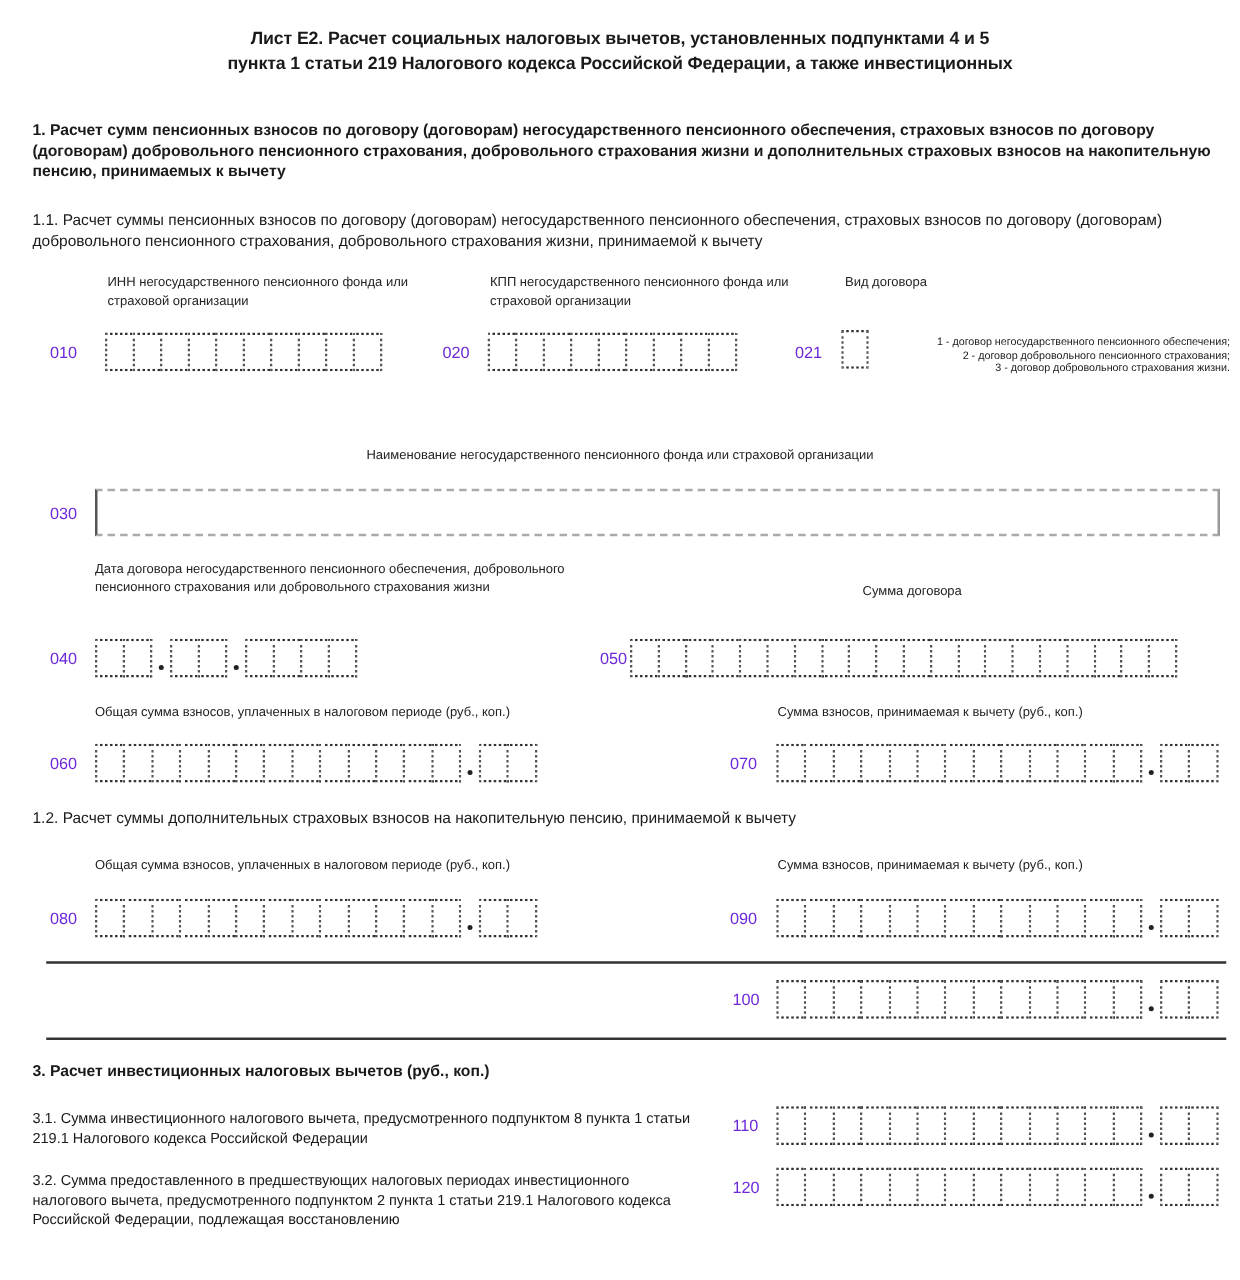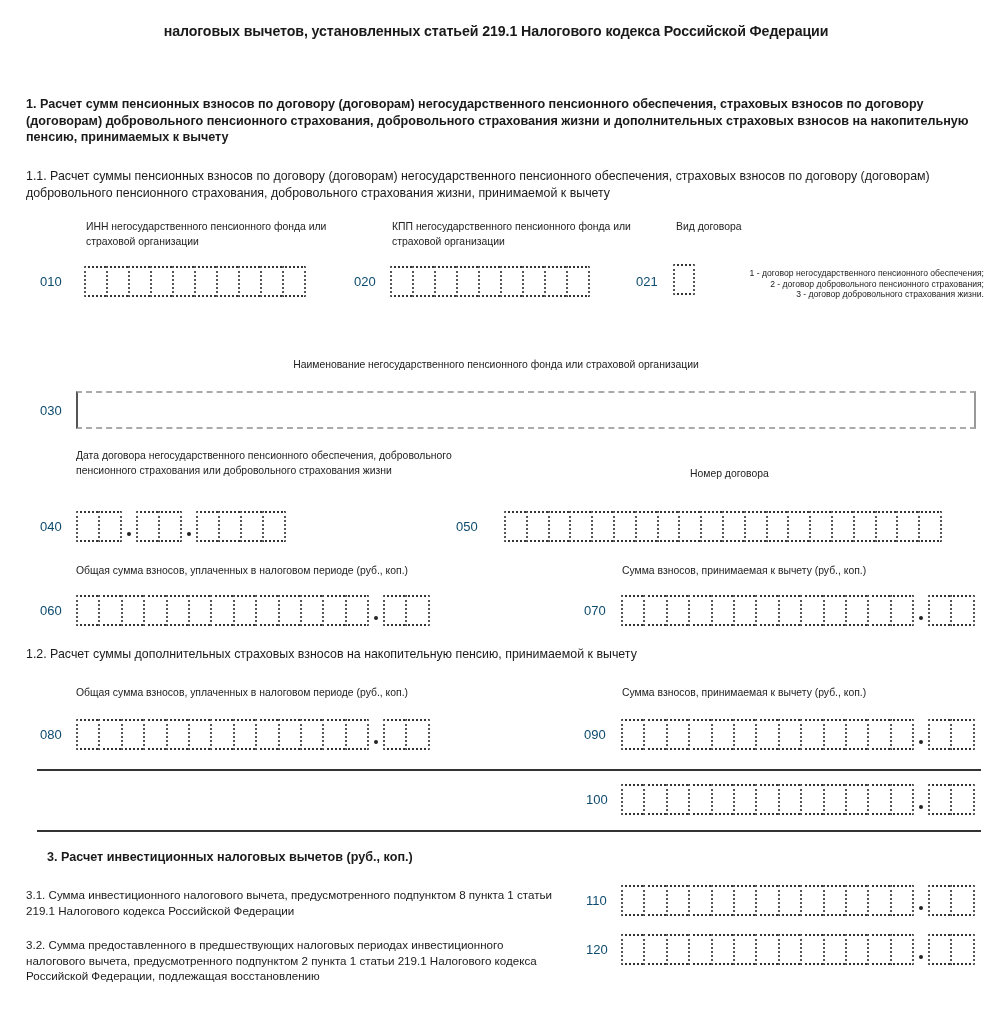--- a/index.html
+++ b/index.html
@@ -13,21 +13,21 @@
     font-weight: bold; font-size: 14.2px; line-height: 19.5px; letter-spacing: -0.1px;
   }
   .sec1-head {
     left: 26px; top: 96px; width: 950px;
     font-weight: bold; font-size: 12.6px; line-height: 16.5px;
   }
   .sub-head {
     left: 26px; width: 960px; font-size: 12.4px; line-height: 16.5px;
   }
   .lbl { font-size: 10.4px; line-height: 14.5px; color: #222; }
-  .code { font-size: 13px; color: #0c4a6e; }
+  .code { font-size: 13px; color: #6d28d9; }
   .note { font-size: 8.6px; line-height: 10.5px; color: #222; text-align: right; }
 
   
   .field { position: absolute; display: flex; align-items: center; }
   .cells { display: flex; height: 31px; }
   .cell {
     height: 27px; border-top: 2px dotted #333; border-bottom: 2px dotted #333;
     border-left: 2px dotted #555; box-sizing: content-box;
   }
   .cells .cell:last-child { border-right: 2px dotted #555; }
@@ -40,21 +40,22 @@
     left: 76px; top: 391px; width: 900px; height: 38px;
     border: 2px dashed #aaa; border-left: 2px solid #555; border-right: 2px solid #999;
     box-sizing: border-box;
   }
   .rule { left: 37px; width: 944px; height: 0; border-top: 2px solid #333; }
 </style>
 </head>
 <body>
 
 <div class="abs title">
-  <div>налоговых вычетов, установленных статьей 219.1 Налогового кодекса Российской Федерации</div>
+  <div>Лист Е2. Расчет социальных налоговых вычетов, установленных подпунктами 4 и 5</div>
+  <div>пункта 1 статьи 219 Налогового кодекса Российской Федерации, а также инвестиционных</div>
 </div>
 
 <div class="abs sec1-head">1. Расчет сумм пенсионных взносов по договору (договорам) негосударственного пенсионного обеспечения, страховых взносов по договору (договорам) добровольного пенсионного страхования, добровольного страхования жизни и дополнительных страховых взносов на накопительную пенсию, принимаемых к вычету</div>
 
 <div class="abs sub-head" style="top:168px;">1.1. Расчет суммы пенсионных взносов по договору (договорам) негосударственного пенсионного обеспечения, страховых взносов по договору (договорам) добровольного пенсионного страхования, добровольного страхования жизни, принимаемой к вычету</div>
 
 <div class="abs lbl" style="left:86px; top:220px; width:260px;">ИНН негосударственного пенсионного фонда или страховой организации</div>
 <div class="abs code" style="left:40px; top:274px;">010</div>
 <div class="field" style="left:84px; top:266px;">
   <div class="cells">
@@ -118,22 +119,22 @@
     </div>
   <span class="sep-dot"></span>
   <div class="cells">
       <div class="cell" style="width: 20px;"></div>
       <div class="cell" style="width: 20px;"></div>
       <div class="cell" style="width: 20px;"></div>
       <div class="cell" style="width: 20px;"></div>
     </div>
 </div>
 
-<div class="abs lbl" style="left:690px; top:467px;">Номер договора</div>
-<div class="abs code" style="left:456px; top:519px;">050</div>
+<div class="abs lbl" style="left:690px; top:467px;">Сумма договора</div>
+<div class="abs code" style="left:480px; top:519px;">050</div>
 <div class="field" style="left:504px; top:511px;">
   <div class="cells">
       <div class="cell" style="width: 19.8px;"></div>
       <div class="cell" style="width: 19.8px;"></div>
       <div class="cell" style="width: 19.8px;"></div>
       <div class="cell" style="width: 19.8px;"></div>
       <div class="cell" style="width: 19.8px;"></div>
       <div class="cell" style="width: 19.8px;"></div>
       <div class="cell" style="width: 19.8px;"></div>
       <div class="cell" style="width: 19.8px;"></div>
@@ -275,21 +276,21 @@
       <div class="cell" style="width: 20.4px;"></div>
     </div>
   <span class="sep-dot"></span>
   <div class="cells">
       <div class="cell" style="width: 20.4px;"></div>
       <div class="cell" style="width: 20.4px;"></div>
     </div>
 </div>
 <div class="abs rule" style="top:830px;"></div>
 
-<div class="abs" style="left:26px; top:850px; font-weight:bold; font-size:12.6px;margin-left:21px;">3. Расчет инвестиционных налоговых вычетов (руб., коп.)</div>
+<div class="abs" style="left:26px; top:850px; font-weight:bold; font-size:12.6px;">3. Расчет инвестиционных налоговых вычетов (руб., коп.)</div>
 
 <div class="abs" style="left:26px; top:887px; width:555px; font-size:11.6px; line-height:15.5px;">3.1. Сумма инвестиционного налогового вычета, предусмотренного подпунктом 8 пункта 1 статьи 219.1 Налогового кодекса Российской Федерации</div>
 <div class="abs code" style="left:586px; top:893px;">110</div>
 <div class="field" style="left:621px; top:885px;">
   <div class="cells">
       <div class="cell" style="width: 20.4px;"></div>
       <div class="cell" style="width: 20.4px;"></div>
       <div class="cell" style="width: 20.4px;"></div>
       <div class="cell" style="width: 20.4px;"></div>
       <div class="cell" style="width: 20.4px;"></div>

